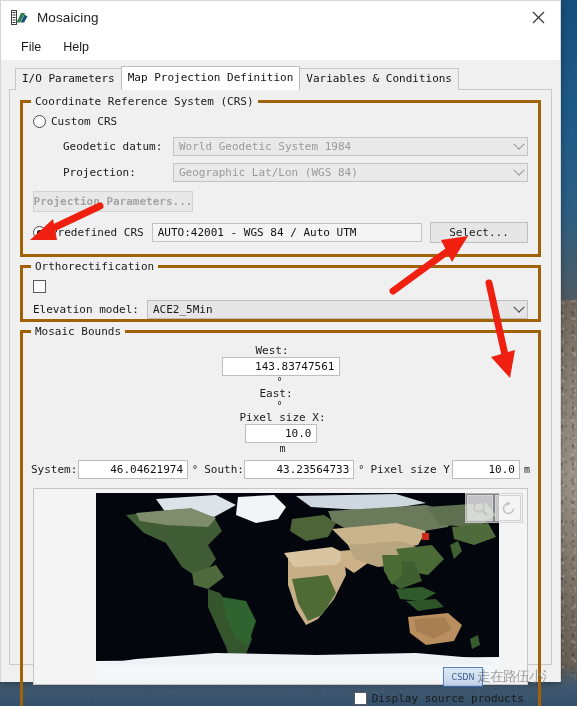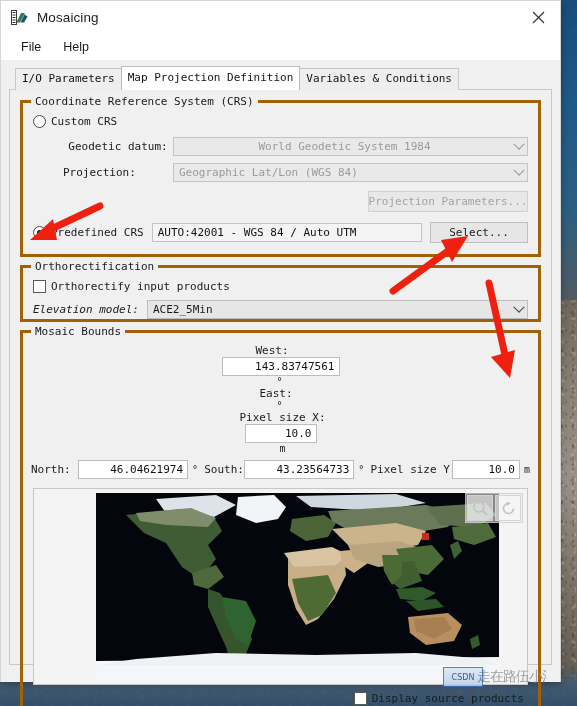--- a/index.html
+++ b/index.html
@@ -464,62 +464,61 @@
     <div class="tabpanel">
 
       <div class="group" style="padding-bottom:11px;">
         <div class="legend">Coordinate Reference System (CRS)</div>
 
         <div class="row" style="margin-top:2px;margin-bottom:9px;">
           <span class="radio"></span>
           <span class="lbl">Custom CRS</span>
         </div>
 
-        <div class="row" style="padding-left:30px;text-align:center;">
+        <div class="row" style="padding-left:30px;">
           <span class="lbl" style="width:110px;">Geodetic datum:</span>
           <span class="combo">
             <span class="val">World Geodetic System 1984</span>
             <span class="arrow">
                 <i class="chev"></i>
               </span>
           </span>
         </div>
 
         <div class="row" style="padding-left:30px;">
           <span class="lbl" style="width:110px;">Projection:</span>
           <span class="combo">
             <span class="val">Geographic Lat/Lon (WGS 84)</span>
             <span class="arrow">
                 <i class="chev"></i>
               </span>
           </span>
         </div>
 
-        <div class="row" style="justify-content:flex-end;margin-top:9px;margin-bottom:10px;">
+        <div class="row" style="margin-top:9px;margin-bottom:10px;font-weight:bold;">
           <span class="btn disabled" style="width:160px;">Projection Parameters...</span>
         </div>
 
         <div class="row" style="margin-bottom:0;">
           <span class="radio checked"></span>
           <span class="lbl" style="margin-right:8px;">Predefined CRS</span>
           <span class="textfield left" style="flex:1;min-width:0;background:#f4f4f4;border-color:#c2c2c2;">AUTO:42001 - WGS 84 / Auto UTM</span>
           <span class="btn" style="margin-left:8px;width:98px;">Select...</span>
         </div>
       </div>
 
       <div class="group" style="padding-bottom:0;">
         <div class="legend">Orthorectification</div>
 
         <div class="row" style="margin-top:2px;">
           <span class="checkbox"></span>
-          <span class="lbl">Orthorectify input products</span>
         </div>
 
         <div class="row" style="margin-bottom:0;">
-          <span class="lbl" style="margin-right:8px;font-style:italic;">Elevation model:</span>
+          <span class="lbl" style="margin-right:8px;">Elevation model:</span>
           <span class="combo enabled">
             <span class="val">ACE2_5Min</span>
             <span class="arrow">
                 <i class="chev"></i>
               </span>
           </span>
         </div>
       </div>
 
       <div class="group" style="padding:11px 8px 8px 8px;margin-bottom:0;">
@@ -530,21 +529,21 @@
           <span class="textfield" style="width:118px;">143.83747561</span>
           <span class="deg">°</span>
           <span class="lbl" style="width:42px;">East:</span>
           <span class="deg">°</span>
           <span class="lbl" style="width:82px;">Pixel size X:</span>
           <span class="textfield" style="width:72px;">10.0</span>
           <span class="unit">m</span>
         </div>
 
         <div class="row" style="margin-bottom:9px;">
-          <span class="lbl" style="width:50px;">North:</span>
+          <span class="lbl" style="width:50px;">System:</span>
           <span class="textfield" style="width:118px;">46.04621974</span>
           <span class="deg">°</span>
           <span class="lbl" style="width:42px;">South:</span>
           <span class="textfield" style="width:118px;">43.23564733</span>
           <span class="deg">°</span>
           <span class="lbl" style="width:82px;">Pixel size Y:</span>
           <span class="textfield" style="width:72px;">10.0</span>
           <span class="unit">m</span>
         </div>
 

